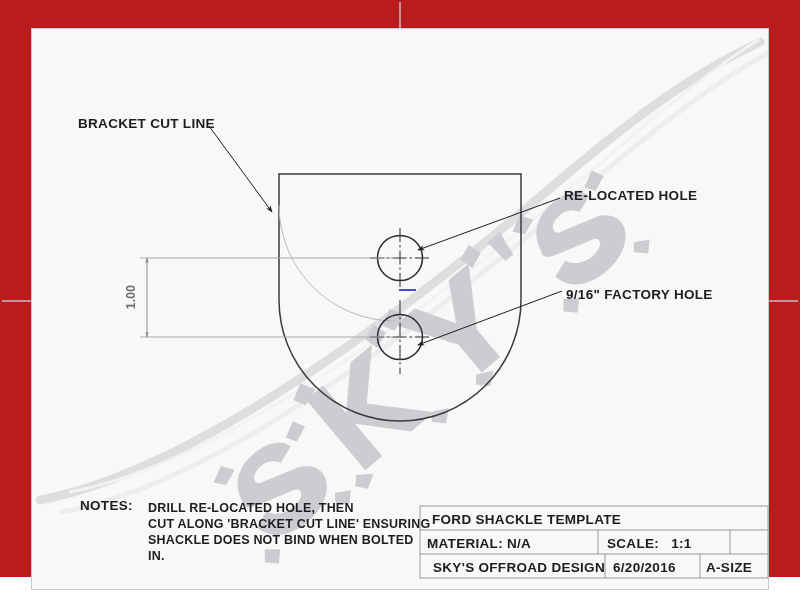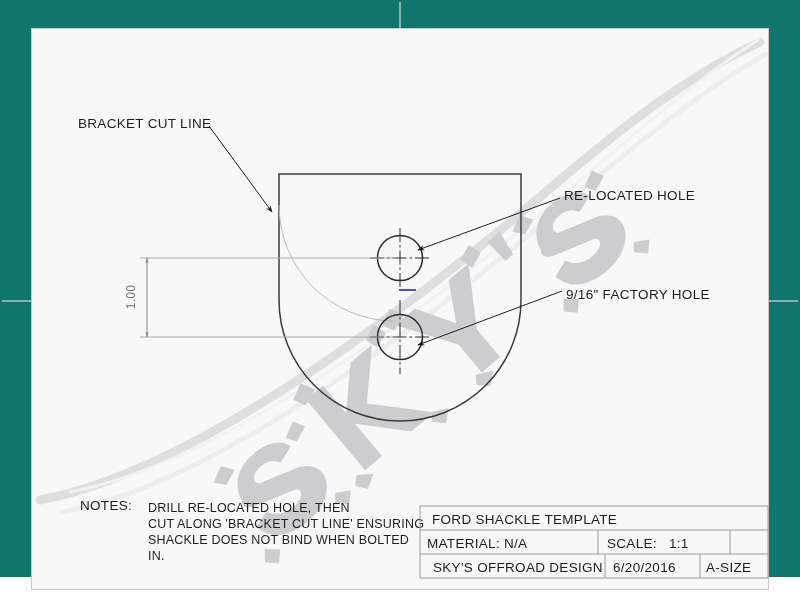--- a/index.html
+++ b/index.html
@@ -10,21 +10,22 @@
   body {
     width: 800px;
     height: 614px;
     overflow: hidden;
     font-family: "Liberation Sans", sans-serif;
   }
   #sheet {
     position: relative;
     width: 800px;
     height: 577px;
-    background: #0f766e;
+    background: #b91c1c;
+    font-weight: bold;
   }
   
   #drawing-area {
     position: absolute;
     left: 31px;
     top: 28px;
     width: 738px;
     height: 562px;
     background: #f8f8f9;
     border: 1px solid #c9c9cc;

